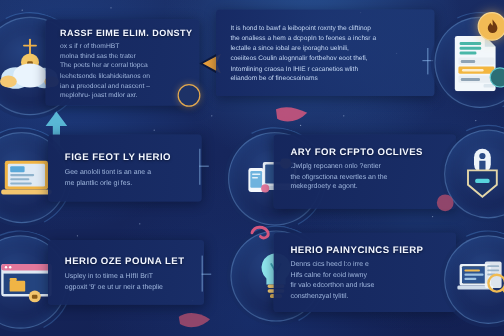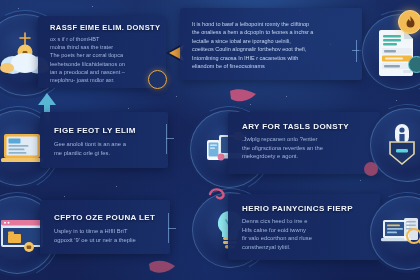--- a/index.html
+++ b/index.html
@@ -181,21 +181,21 @@
       <rect x="6.5" y="5.5" width="31" height="19" rx="1.2" fill="#dfeaf5"></rect>
       <rect x="8.5" y="7.5" width="12" height="5" rx="1" fill="#5aa8d8"></rect>
       <rect x="8.5" y="14" width="20" height="1.8" rx=".9" fill="#8fb2cc"></rect>
       <rect x="8.5" y="17.5" width="16" height="1.8" rx=".9" fill="#8fb2cc"></rect>
       <rect x="8.5" y="21" width="18" height="1.8" rx=".9" fill="#8fb2cc"></rect>
       <rect x="1" y="27" width="42" height="4" rx="1.6" fill="#f3c66e"></rect>
     </svg>
   </div>
 
   <div class="card" style="left:40px;top:112px;width:128px;height:56px;">
-    <div class="hd" style="font-size:8px;margin:14px 0 5px 14px;">FIGE FEOT LY ELIM</div>
+    <div class="hd" style="font-size:8px;margin:14px 0 5px 14px;">FIGE FEOT LY HERIO</div>
     <div class="bd" style="font-size:5.8px;line-height:8.6px;margin-left:14px;margin-right:8px;">
       <div>Gee anololi tiont is an ane  a</div>
       <div>me plantlic orle gi fes.</div>
     </div>
   </div>
 
   <div class="conn" style="left:166px;top:124px;width:1px;height:30px;"></div>
   <div class="conn" style="left:166px;top:138px;width:8px;height:1px;"></div>
 
   <div class="circ" style="left:190px;top:110px;width:76px;height:76px;">
@@ -206,21 +206,21 @@
       <rect x="2" y="8" width="13" height="20" rx="2" fill="#f4f8fc"></rect>
       <rect x="3.6" y="10.5" width="9.8" height="14" rx="1" fill="#6fb3de"></rect>
       <rect x="5" y="12.5" width="7" height="1.3" rx=".6" fill="#fff" opacity=".8"></rect>
       <rect x="5" y="15.5" width="5" height="1.3" rx=".6" fill="#fff" opacity=".8"></rect>
       <circle cx="33" cy="4" r="4.6" fill="#f0bb52"></circle>
       <circle cx="16" cy="25" r="3.4" fill="#e2789c"></circle>
     </svg>
   </div>
 
   <div class="card" style="left:228px;top:112px;width:152px;height:62px;">
-    <div class="hd" style="font-size:8px;margin:10px 0 4px 14px;">ARY  FOR TASLS DONSTY</div>
+    <div class="hd" style="font-size:8px;margin:10px 0 4px 14px;">ARY  FOR CFPTO OCLIVES</div>
     <div class="bd" style="font-size:5.8px;line-height:8.6px;margin-left:14px;margin-right:30px;">
       <div>.Jwlplg repcanen onlo ?entier</div>
       <div>the ofigrsctiona revertles an the</div>
       <div>mekegrdoety e agont.</div>
     </div>
   </div>
 
   <div class="circ" style="left:370px;top:108px;width:72px;height:72px;">
     <svg class="fig" width="34" height="46" viewBox="0 0 34 46" style="margin-right:10px;">
       <rect x="10" y="2" width="14" height="20" rx="7" fill="#eef4fa"></rect>
@@ -242,21 +242,21 @@
         <circle cx="9.5" cy="4.7" r="1" fill="#fff"></circle>
       <rect x="4" y="10" width="38" height="17" fill="#24447f"></rect>
       <rect x="9" y="16" width="13" height="9" rx="1" fill="#f0b445"></rect>
       <rect x="9" y="13.6" width="6" height="2.6" rx="1" fill="#f0b445"></rect>
       <circle cx="30" cy="29" r="5" fill="#f3c66e"></circle>
       <rect x="27.6" y="27.6" width="4.6" height="3.4" rx="1" fill="#8a5a16"></rect>
     </svg>
   </div>
 
   <div class="card" style="left:40px;top:200px;width:130px;height:54px;">
-    <div class="hd" style="font-size:8px;margin:13px 0 5px 14px;">CFPTO OZE POUNA LET</div>
+    <div class="hd" style="font-size:8px;margin:13px 0 5px 14px;">HERIO OZE POUNA LET</div>
     <div class="bd" style="font-size:5.8px;line-height:8.8px;margin-left:14px;margin-right:6px;">
       <div>Uspley in to tiime a HIfII BriT</div>
       <div>ogpoxit '9' oe ut ur neir a theplie</div>
     </div>
   </div>
 
   <div class="conn" style="left:168px;top:213px;width:1px;height:30px;"></div>
   <div class="conn" style="left:168px;top:228px;width:8px;height:1px;"></div>
 
   <div class="circ" style="left:192px;top:192px;width:74px;height:74px;">

